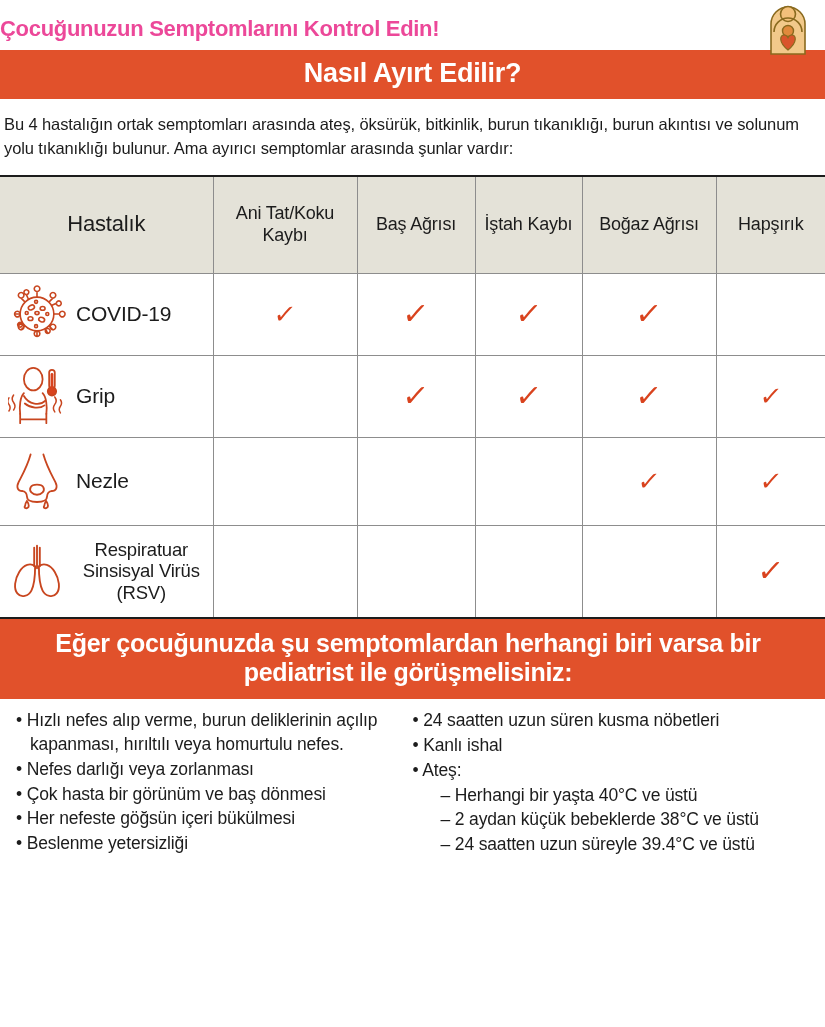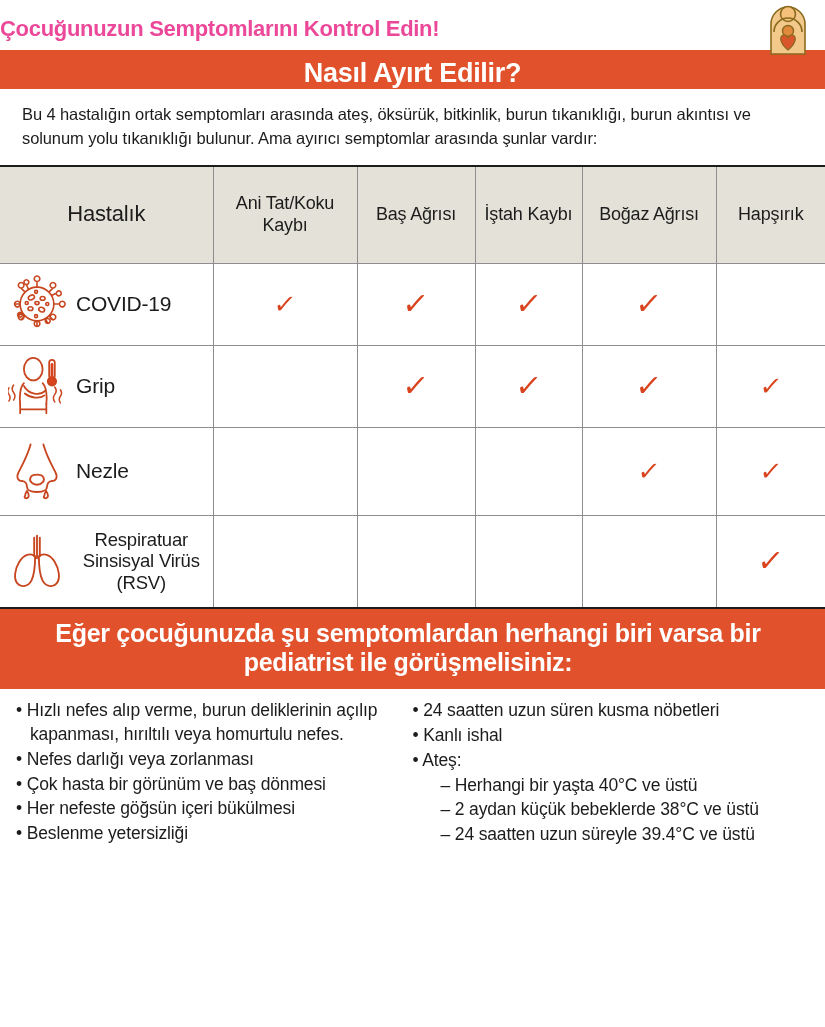--- a/index.html
+++ b/index.html
@@ -50,28 +50,28 @@
   }
 
   
   .band {
     background: #E1512B;
     color: #ffffff;
     text-align: center;
     font-size: 27px;
     font-weight: bold;
     letter-spacing: -0.3px;
-    padding: 8px 0 0 0;
+    padding: 8px 0 10px 0;
     line-height: 1.16;
   }
   .band.small { font-size: 25px; padding: 10px 24px 12px 15px; }
 
   
   .intro {
-    padding: 14px 22px 14px 22px;
+    padding: 14px 22px 14px 4px;
     font-size: 16.5px;
     line-height: 1.45;
     color: #1c1c1c;
     letter-spacing: -0.1px;
   }
 
   
   .table-wrap {
     border-top: 2px solid #1c1c1c;
     border-bottom: 2px solid #1c1c1c;

